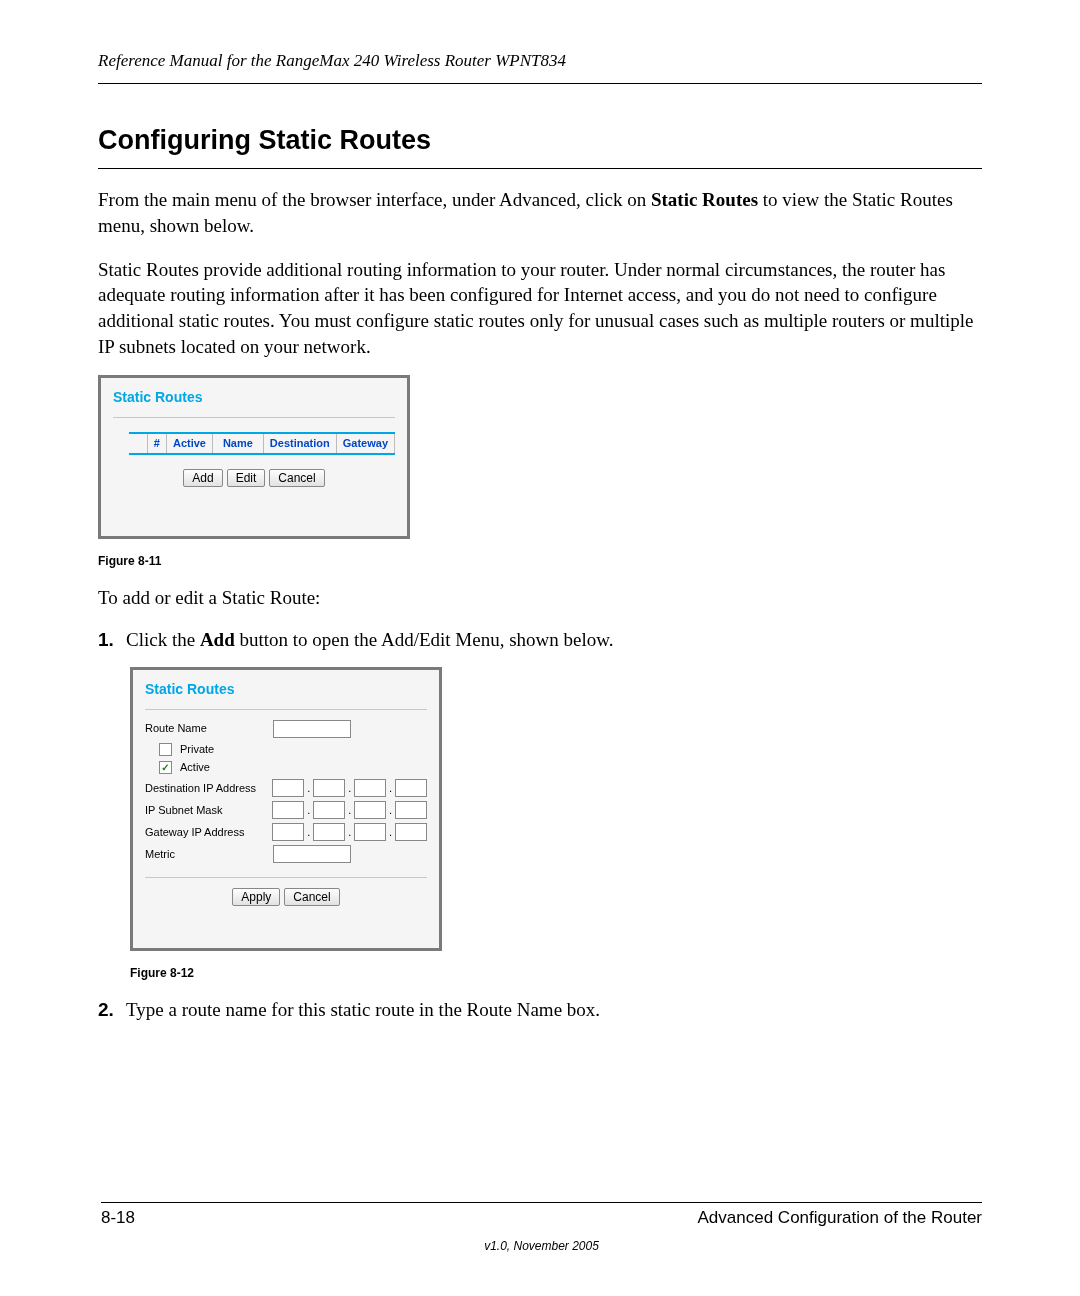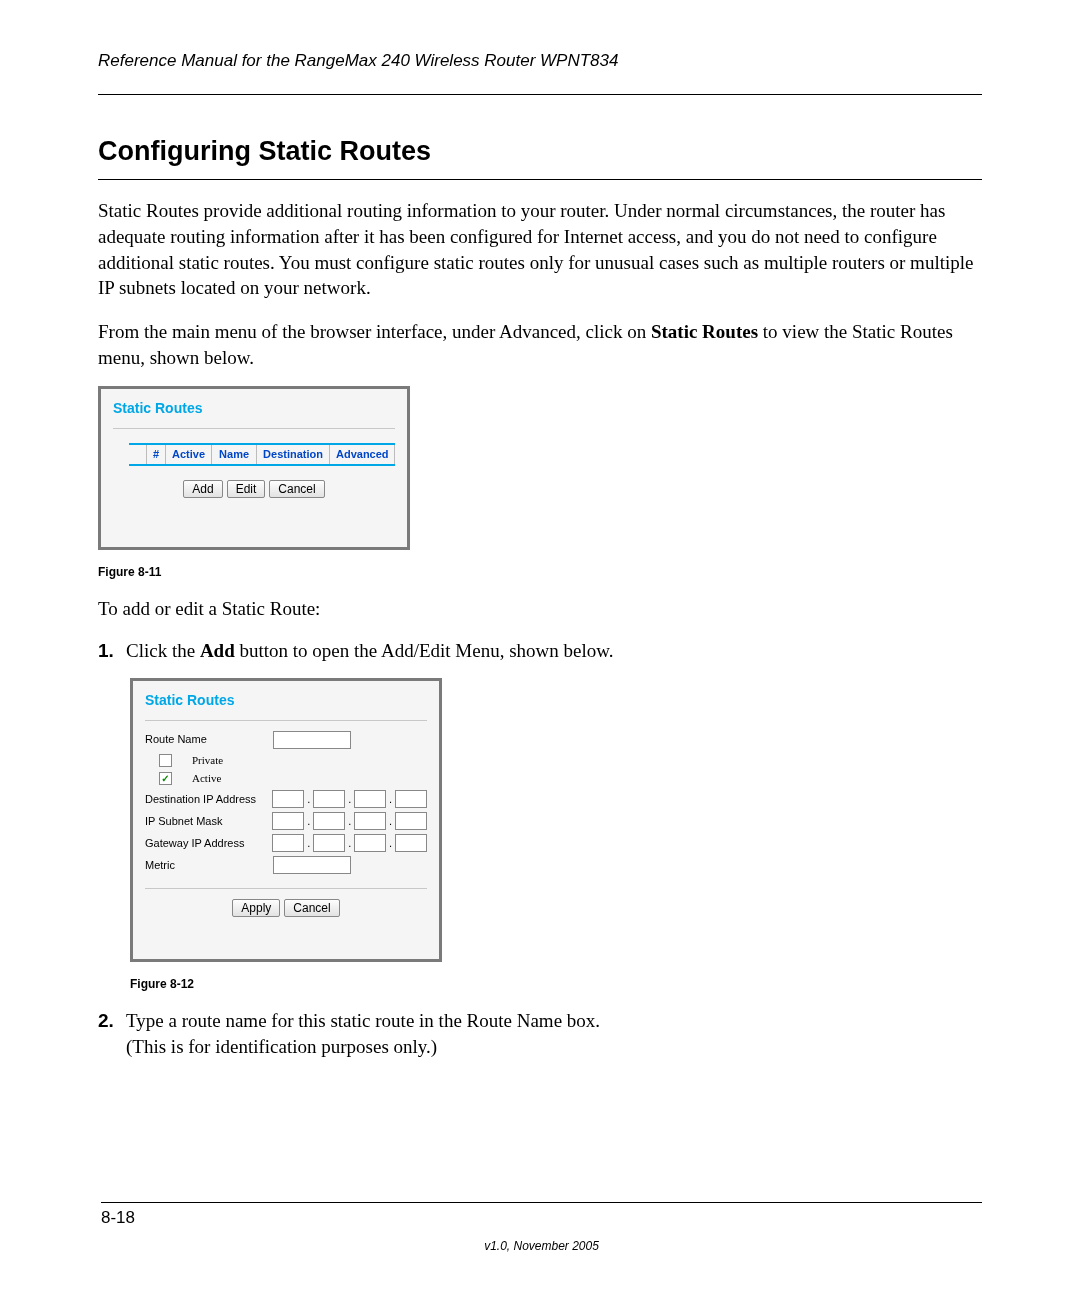--- a/index.html
+++ b/index.html
@@ -13,23 +13,23 @@
   }
   .page {
     width: 1080px;
     height: 1296px;
     box-sizing: border-box;
     padding: 50px 98px 30px 98px;
     position: relative;
   }
   .running-head {
     font-style: italic;
-    font-family: Liberation Sans, sans-serif;
+    font-family: Liberation Serif, serif;
     font-size: 17px;
-    padding-bottom: 21px;
+    padding-bottom: 10px;
     border-bottom: 1.5px solid #000;
   }
   h1.section-title {
     font-family: Arial, Helvetica, sans-serif;
     font-size: 27px;
     font-weight: bold;
     margin: 38px 0 6px 0;
     padding-bottom: 10px;
     border-bottom: 1.5px solid #000;
   }
@@ -98,21 +98,21 @@
     border: 1px solid #888;
     border-radius: 2px;
     padding: 1px 8px;
     color: #000;
   }
   
   .panel2 { width: 312px; height: 284px; padding: 10px 8px; margin-left: 32px; }
   .form-area { margin: 10px 4px 14px 4px; font-family: Arial, Helvetica, sans-serif; font-size: 11px; color: #000; }
   .form-row { display: flex; align-items: center; margin: 4px 0; }
   .form-row .lbl { width: 128px; }
-  .form-row .lbl.indent { padding-left: 14px; width: 114px; display:flex; align-items:center; gap:20px;font-family:Liberation Serif, serif;}
+  .form-row .lbl.indent { padding-left: 14px; width: 114px; display:flex; align-items:center; gap:8px;}
   .txt { border: 1px solid #888; background: #fff; height: 16px; }
   .txt.w82 { width: 76px; }
   .txt.oct { width: 30px; }
   .oct-sep { margin: 0 3px; }
   .chk {
     width: 11px; height: 11px;
     border: 1px solid #888;
     background: #fff;
     display: inline-flex;
     align-items: center;
@@ -136,35 +136,35 @@
 </style>
 </head>
 <body>
 
 <div class="page">
 
   <div class="running-head">Reference Manual for the RangeMax 240 Wireless Router WPNT834</div>
 
   <h1 class="section-title">Configuring Static Routes</h1>
 
-  <p class="body">Static Routes provide additional routing information to your router. Under normal circumstances, the router has adequate routing information after it has been configured for Internet access, and you do not need to configure additional static routes. You must configure static routes only for unusual cases such as multiple routers or multiple IP subnets located on your network.</p>
-
   <p class="body">
     <span>From the main menu of the browser interface, under Advanced, click on </span><span class="bold">Static Routes</span><span> to view the Static Routes menu, shown below.</span>
   </p>
+
+  <p class="body">Static Routes provide additional routing information to your router. Under normal circumstances, the router has adequate routing information after it has been configured for Internet access, and you do not need to configure additional static routes. You must configure static routes only for unusual cases such as multiple routers or multiple IP subnets located on your network.</p>
 
   <div class="panel panel1">
     <div class="panel-title">Static Routes</div>
     <div class="panel1-table">
       <div class="cell c-blank"></div>
       <div class="cell c-hash">#</div>
       <div class="cell c-active">Active</div>
       <div class="cell c-name">Name</div>
       <div class="cell c-dest">Destination</div>
-      <div class="cell c-gw">Advanced</div>
+      <div class="cell c-gw">Gateway</div>
     </div>
     <div class="panel-buttons">
       <button class="ui-btn">Add</button>
       <button class="ui-btn">Edit</button>
       <button class="ui-btn">Cancel</button>
     </div>
   </div>
 
   <div class="figcap">Figure 8-11</div>
 
@@ -240,26 +240,26 @@
     </div>
   </div>
 
   <div class="figcap" style="margin-left:32px">Figure 8-12</div>
 
   <div class="steps">
     <div class="step">
       <div class="num">2.</div>
       <div class="text">
         <span>Type a route name for this static route in the Route Name box.</span><br>
-        <span>(This is for identification purposes only.)</span>
       </div>
     </div>
   </div>
 
   <div class="footer">
     <div class="line"></div>
     <div class="row">
       <span>8-18</span>
+      <span>Advanced Configuration of the Router</span>
     </div>
     <div class="ver">v1.0, November 2005</div>
   </div>
 
 </div>
 
 </body></html>

